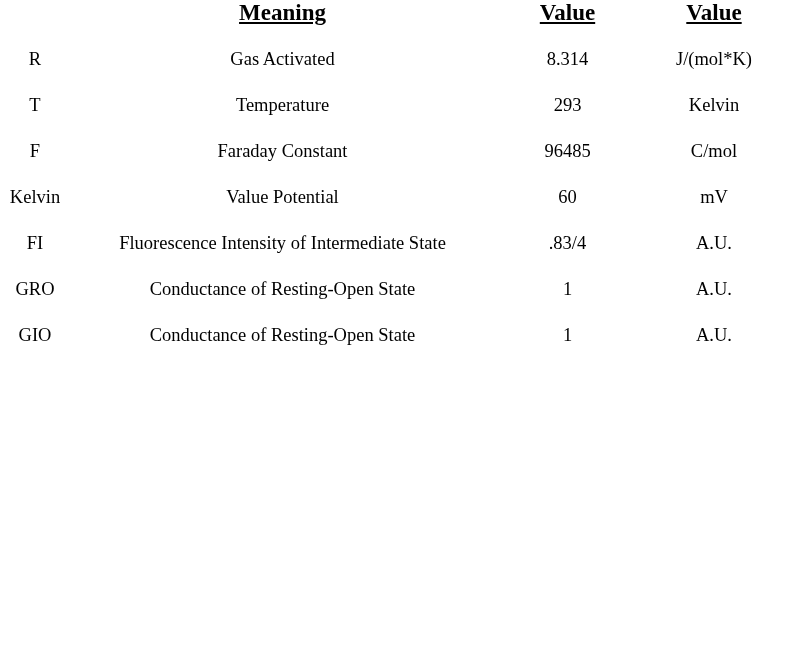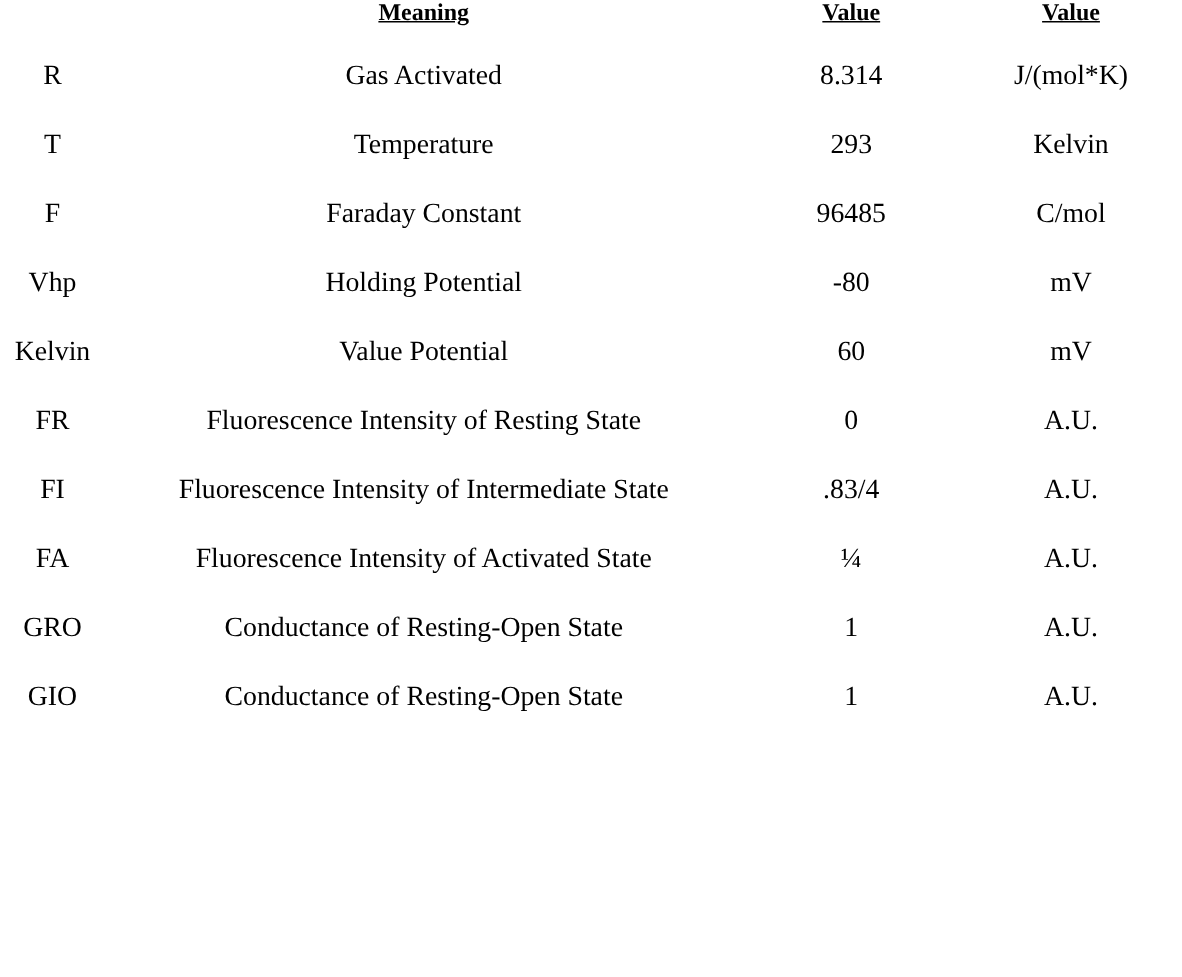--- a/index.html
+++ b/index.html
@@ -18,21 +18,21 @@
     width: 788px;
     border-collapse: collapse;
     table-layout: fixed;
   }
   table.param-table col.c-sym { width: 70px; }
   table.param-table col.c-mean { width: 425px; }
   table.param-table col.c-val { width: 145px; }
   table.param-table col.c-unit { width: 148px; }
 
   table.param-table th {
-    font-size: 16px;
+    font-size: 23px;
     font-weight: bold;
     text-decoration: underline;
     text-align: center;
     padding: 0 0 10px 0;
     vertical-align: bottom;
   }
   table.param-table th.blank-head {
     text-decoration: none;
   }
   table.param-table td {
@@ -78,47 +78,29 @@
       <td class="val">293</td>
       <td class="unit">Kelvin</td>
     </tr>
     <tr>
       <td class="sym">F</td>
       <td class="mean">Faraday Constant</td>
       <td class="val">96485</td>
       <td class="unit">C/mol</td>
     </tr>
     <tr>
-      <td class="sym">Vhp</td>
-      <td class="mean">Holding Potential</td>
-      <td class="val">-80</td>
-      <td class="unit">mV</td>
-    </tr>
-    <tr>
       <td class="sym">Kelvin</td>
       <td class="mean">Value Potential</td>
       <td class="val">60</td>
       <td class="unit">mV</td>
     </tr>
     <tr>
-      <td class="sym">FR</td>
-      <td class="mean">Fluorescence Intensity of Resting State</td>
-      <td class="val">0</td>
-      <td class="unit">A.U.</td>
-    </tr>
-    <tr>
       <td class="sym">FI</td>
       <td class="mean">Fluorescence Intensity of Intermediate State</td>
       <td class="val">.83/4</td>
-      <td class="unit">A.U.</td>
-    </tr>
-    <tr>
-      <td class="sym">FA</td>
-      <td class="mean">Fluorescence Intensity of Activated State</td>
-      <td class="val">¼</td>
       <td class="unit">A.U.</td>
     </tr>
     <tr>
       <td class="sym">GRO</td>
       <td class="mean">Conductance of Resting-Open State</td>
       <td class="val">1</td>
       <td class="unit">A.U.</td>
     </tr>
     <tr>
       <td class="sym">GIO</td>

